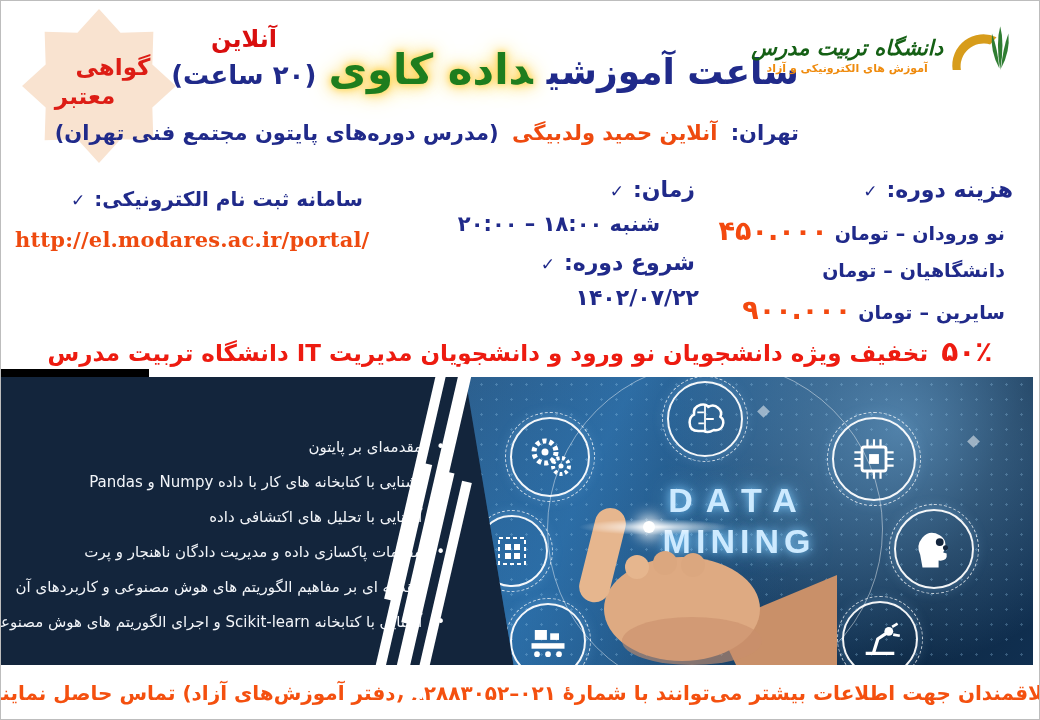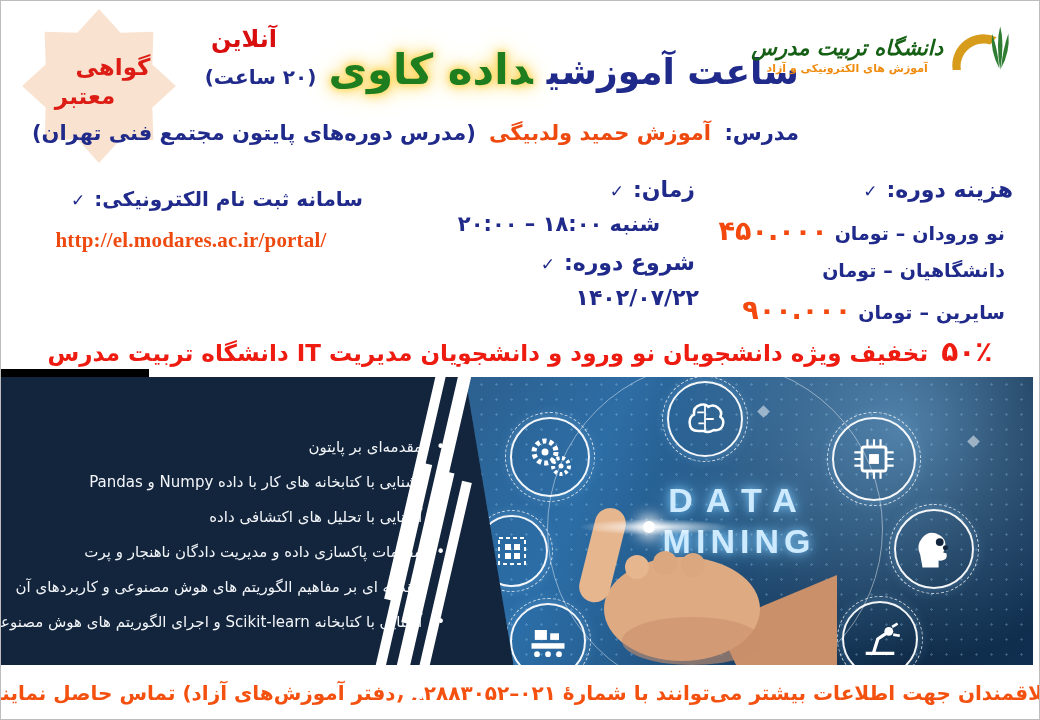--- a/index.html
+++ b/index.html
@@ -12,40 +12,40 @@
   .badge-text{position:absolute;left:0;top:44px;width:160px;text-align:center;
     color:#dd1d15;font-weight:bold;font-size:23px;line-height:1.25;}
   .badge-text .l1{display:block;transform:translateX(14px);}
   .badge-text .l2{display:block;transform:translateX(-14px);}
   
   .online{position:absolute;left:210px;top:24px;color:#d90f0f;font-weight:bold;font-size:24px;}
   .title{position:absolute;right:240px;top:44px;direction:rtl;white-space:nowrap;}
   .title .t1{color:#202a8a;font-weight:bold;font-size:36px;margin-left:14px;}
   .title .t2{color:#1e7d1e;font-weight:bold;font-size:42px;margin-left:12px;
     text-shadow:0 0 6px #ffd34d,0 0 14px #ffd34d,0 0 22px #ffda66;}
-  .title .t3{color:#202a8a;font-weight:bold;font-size:20px;margin-left:20px;}
+  .title .t3{color:#202a8a;font-weight:bold;font-size:26px;margin-left:20px;}
   .logo{position:absolute;right:26px;top:20px;display:flex;align-items:flex-start;gap:6px;}
   .logo-texts{text-align:center;padding-top:14px;}
   .logo-name{direction:rtl;color:#156015;font-family:"DejaVu Serif",serif;
     font-style:italic;font-weight:bold;font-size:21px;white-space:nowrap;}
   .logo-sub{direction:rtl;color:#ef8b0e;font-weight:bold;font-size:11px;margin-top:2px;white-space:nowrap;}
   .instructor{position:absolute;right:240px;top:120px;direction:rtl;white-space:nowrap;
     font-weight:bold;font-size:21px;}
   .instructor .lab{color:#202a8a;}
   .instructor .nm{color:#ee4a0f;margin-right:6px;margin-left:6px;}
   .instructor .nt{color:#202a8a;}
   
   .hrow{display:flex;direction:ltr;justify-content:flex-end;gap:9px;align-items:baseline;}
   .check{color:#202a8a;font-size:17px;font-weight:bold;}
   .hd{direction:rtl;color:#202a8a;font-weight:bold;font-size:22px;white-space:nowrap;}
   .col-register{position:absolute;left:14px;top:186px;width:352px;}
   .col-register .hrow{padding-right:4px;}
   .url{margin-top:16px;text-align:center;font-family:"DejaVu Serif",serif;
     font-weight:bold;font-size:21px;color:#ee4a0f;letter-spacing:.2px;}
-  .url a{color:#ee4a0f;text-decoration:none;font-family:Liberation Serif, serif;}
+  .url a{color:#ee4a0f;text-decoration:none;}
   .col-time{position:absolute;left:372px;top:176px;width:326px;}
   .col-time .sub{direction:rtl;text-align:center;color:#202a8a;font-weight:bold;
     font-size:21px;margin-top:10px;padding-left:46px;}
   .col-time .hrow{padding-right:4px;}
   .col-time .hrow.second{margin-top:14px;}
   .col-time .date{direction:ltr;text-align:right;color:#202a8a;font-weight:bold;
     font-size:22px;margin-top:10px;padding-left:60px;}
   .col-cost{position:absolute;right:12px;top:176px;width:340px;}
   .col-cost .hrow{padding-right:14px;}
   .price{display:flex;direction:ltr;justify-content:flex-end;align-items:baseline;
@@ -133,22 +133,22 @@
     </div>
     <svg width="64" height="58" viewBox="0 0 70 60">
       <path d="M4,52 A34,34 0 0 1 52,16 L45,24 A25,25 0 0 0 13,52 Z" fill="#d79c1b"></path>
       <path d="M56,4 q-5,18 0,48 q5,-30 0,-48" fill="#2f7d32"></path>
       <path d="M47,12 q-2,20 8,38 q-2,-22 -8,-38" fill="#2f7d32"></path>
       <path d="M65,12 q2,20 -8,38 q2,-22 8,-38" fill="#2f7d32"></path>
     </svg>
   </div>
 
   <div class="instructor">
-    <span class="lab">مدرس:</span>
-    <span class="nm">آموزش حمید ولدبیگی</span>
+    <span class="lab">تهران:</span>
+    <span class="nm">آنلاین حمید ولدبیگی</span>
     <span class="nt">(مدرس دوره‌های پایتون مجتمع فنی تهران)</span>
   </div>
 
   <div class="col-register">
     <div class="hrow">
       <span class="check">✓</span>
       <span class="hd" style="font-size:20px">سامانه ثبت نام الکترونیکی:</span>
     </div>
     <div class="url">
       <a href="#">http://el.modares.ac.ir/portal/</a>

